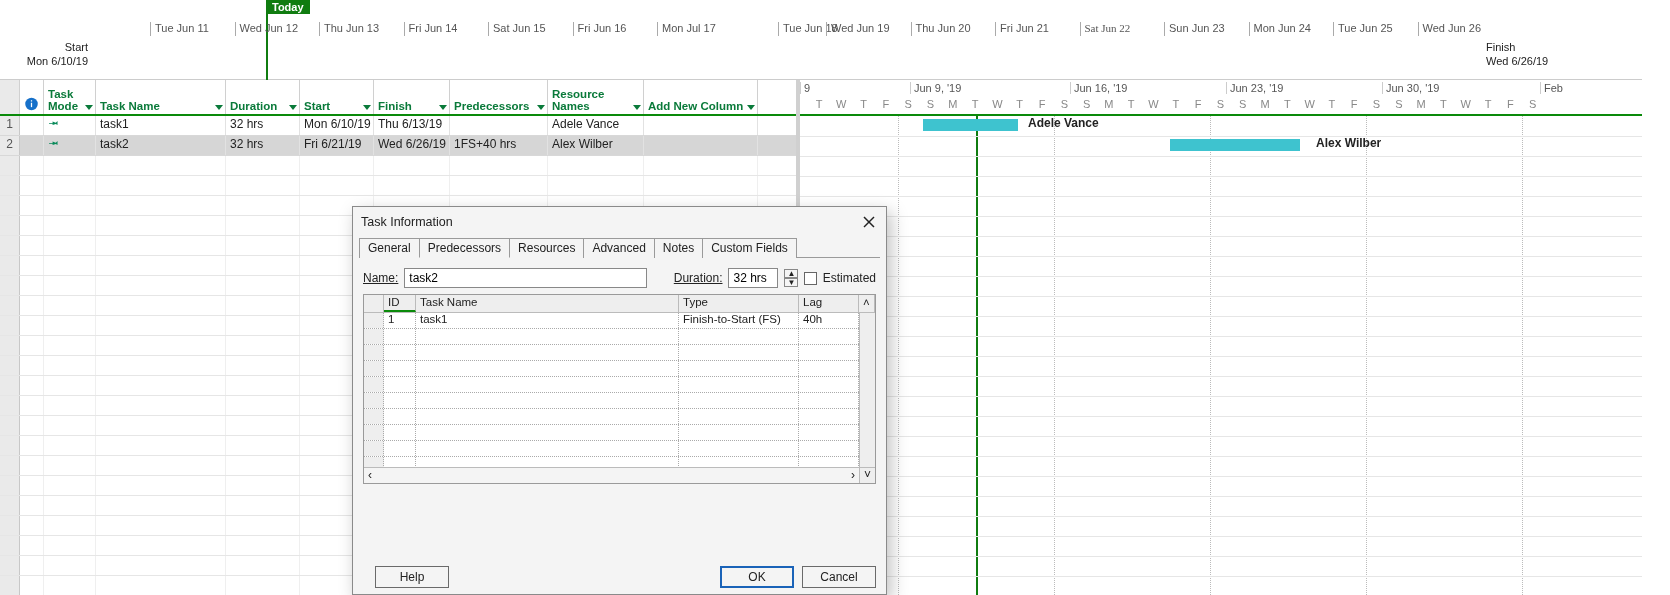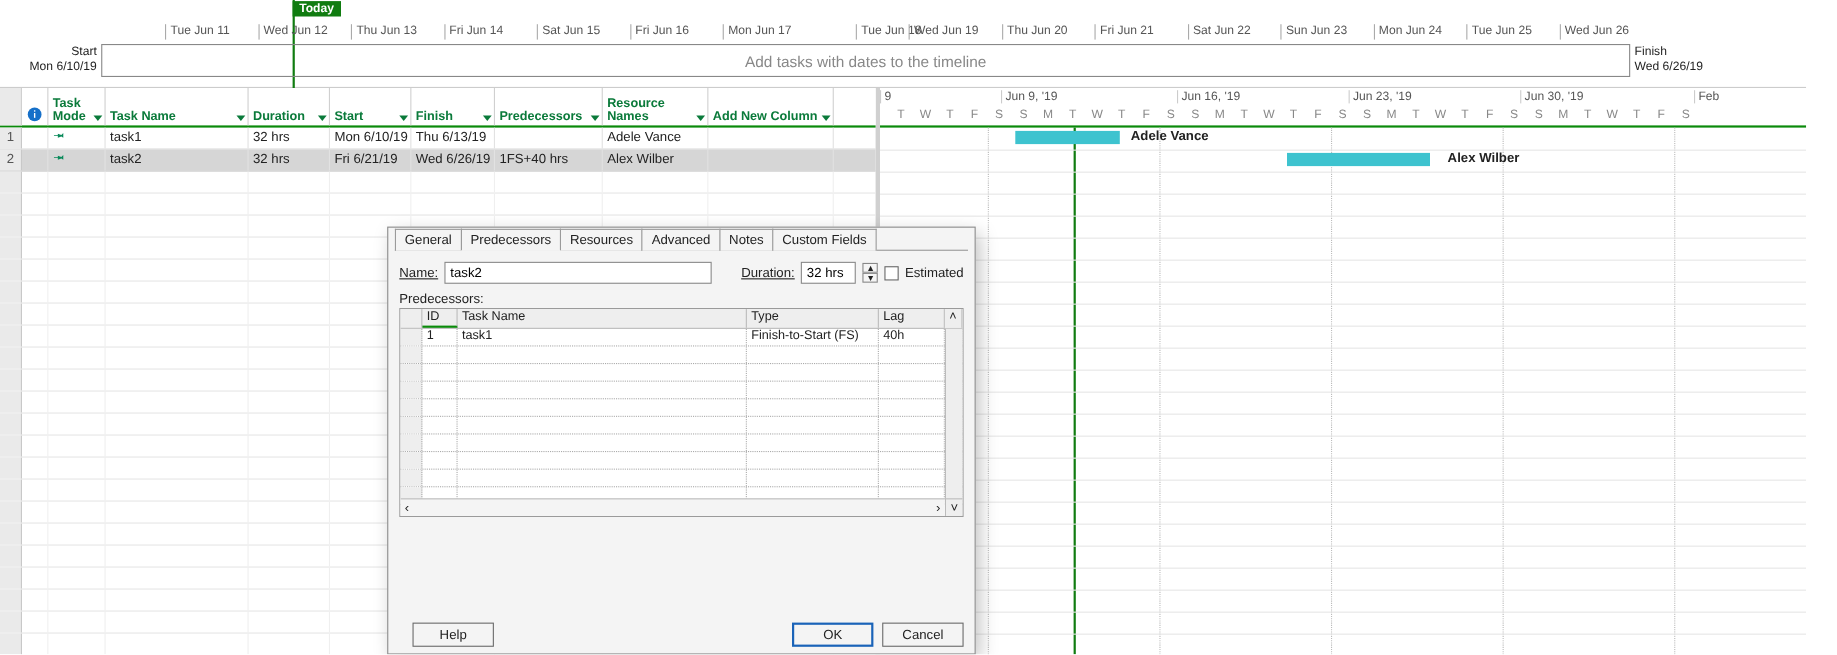--- a/index.html
+++ b/index.html
@@ -105,38 +105,35 @@
     </div>
     <div class="today-line"></div>
 
     <div class="tl-scale" id="tl-scale">
         <div class="tl-tick" style="left: 150px;">Tue Jun 11</div>
         <div class="tl-tick" style="left: 234.5px;">Wed Jun 12</div>
         <div class="tl-tick" style="left: 319px;">Thu Jun 13</div>
         <div class="tl-tick" style="left: 403.5px;">Fri Jun 14</div>
         <div class="tl-tick" style="left: 488px;">Sat Jun 15</div>
         <div class="tl-tick" style="left: 572.5px;">Fri Jun 16</div>
-        <div class="tl-tick" style="left: 657px;">Mon Jun 17</div>
+        <div class="tl-tick" style="left: 657px;">Mon Jul 17</div>
         <div class="tl-tick" style="left: 778px;">Tue Jun 18</div>
         <div class="tl-tick" style="left: 826px;">Wed Jun 19</div>
         <div class="tl-tick" style="left: 910.5px;">Thu Jun 20</div>
         <div class="tl-tick" style="left: 995px;">Fri Jun 21</div>
-        <div class="tl-tick" style="left: 1079.5px;">Sat Jun 22</div>
+        <div class="tl-tick" style="left: 1079.5px; font-family: Liberation Serif, serif;">Sat Jun 22</div>
         <div class="tl-tick" style="left: 1164px;">Sun Jun 23</div>
         <div class="tl-tick" style="left: 1248.5px;">Mon Jun 24</div>
         <div class="tl-tick" style="left: 1333px;">Tue Jun 25</div>
         <div class="tl-tick" style="left: 1417.5px;">Wed Jun 26</div>
       </div>
 
     <div class="tl-start-lbl">
       <div>Start</div>
       <div>Mon 6/10/19</div>
-    </div>
-    <div class="tl-frame">
-      <div class="tl-placeholder">Add tasks with dates to the timeline</div>
     </div>
     <div class="tl-finish-lbl">
       <div>Finish</div>
       <div>Wed 6/26/19</div>
     </div>
   </div>
 
   <div class="split">
 
     <div class="left-pane">
@@ -561,20 +558,29 @@
           </div>
           <div class="gantt-row" style="top: 20px;">
             <div class="bar" style="left: 370px; width: 130px;"></div>
             <div class="bar-label" style="left: 516px;">Alex Wilber</div>
           </div>
         </div>
     </div>
   </div>
 
   <div class="dialog">
+    <div class="dlg-title">
+      <span>Task Information</span>
+      <span class="dlg-close">
+        <svg viewBox="0 0 12 12">
+            <line x1="1" y1="1" x2="11" y2="11"></line>
+            <line x1="11" y1="1" x2="1" y2="11"></line>
+          </svg>
+      </span>
+    </div>
     <div class="tabbar" id="tabbar">
         <div class="tab">General</div>
         <div class="tab active">Predecessors</div>
         <div class="tab">Resources</div>
         <div class="tab">Advanced</div>
         <div class="tab">Notes</div>
         <div class="tab">Custom Fields</div>
       </div>
     <div class="tabline"></div>
 
@@ -586,21 +592,20 @@
         <label>Duration:</label>
         <input class="txt" style="width: 50px;" value="32 hrs">
         <div class="spin">
             <span>▲</span>
             <span>▼</span>
           </div>
         <span class="chk"></span>
         <span>Estimated</span>
       </div>
 
-      <div class="pred-label">Predecessors:</div>
       <div class="pred-grid">
         <div class="pred-head">
           <div class="ph ph-sel"></div>
           <div class="ph ph-id">ID</div>
           <div class="ph ph-tn">Task Name</div>
           <div class="ph ph-ty">Type</div>
           <div class="ph ph-lag">Lag</div>
           <div class="ph ph-sc">˄</div>
         </div>
         <div id="pred-rows">

